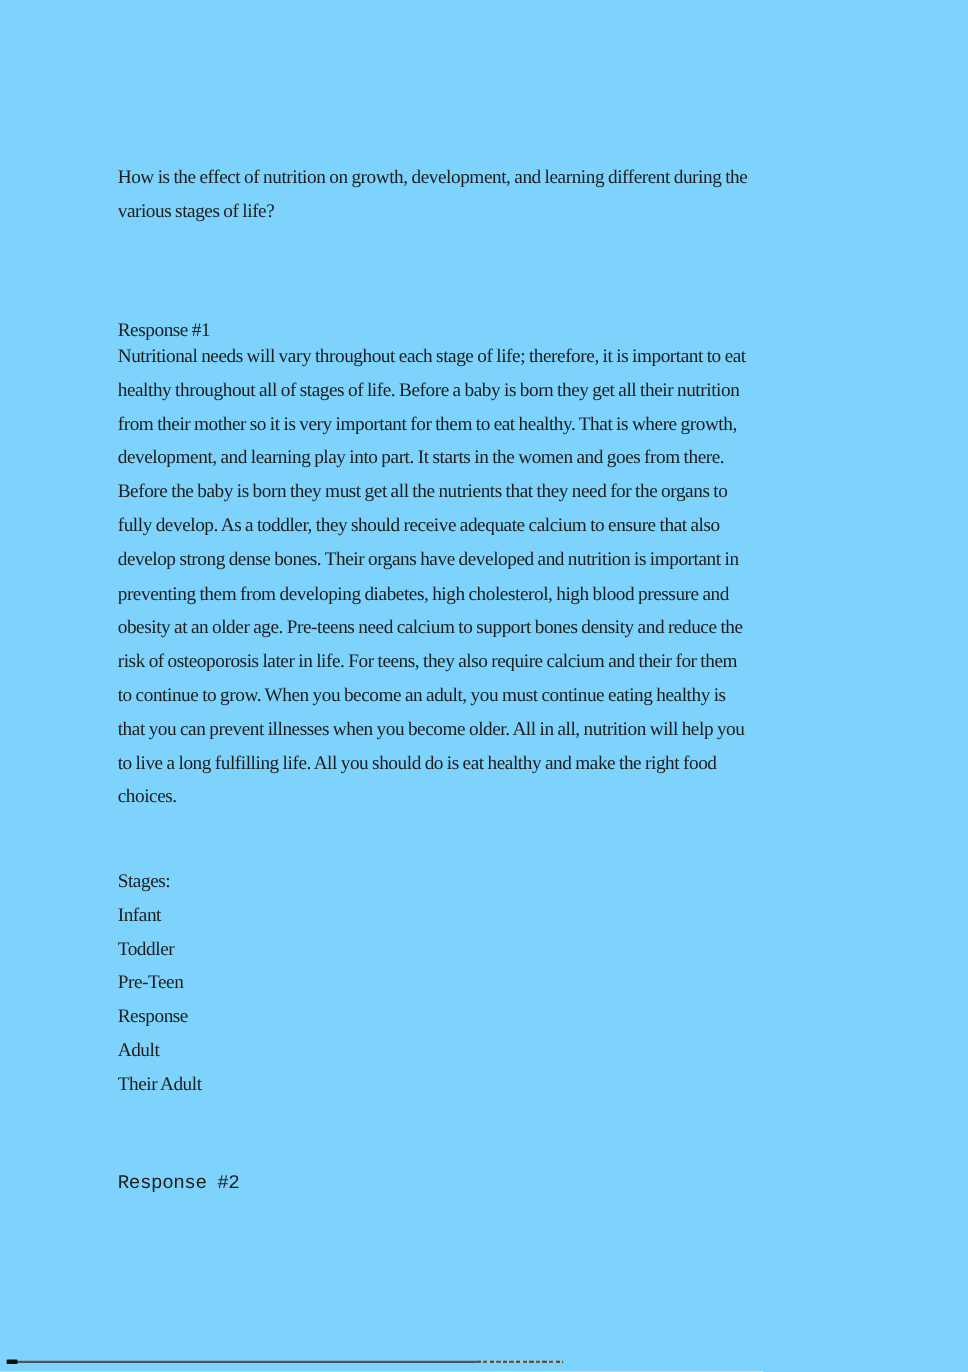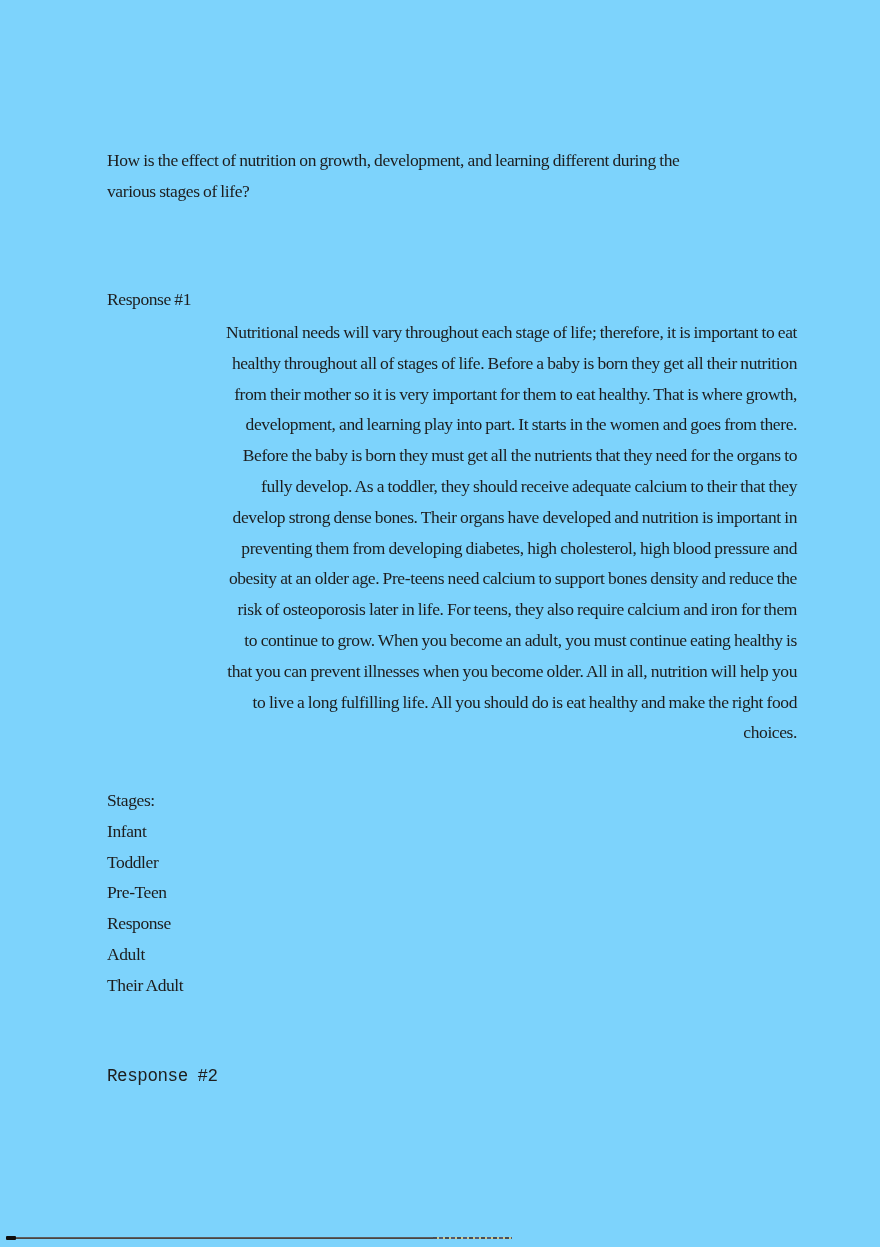--- a/index.html
+++ b/index.html
@@ -19,21 +19,21 @@
     font-size:17.5px;
     line-height:30.8px;
     letter-spacing:-0.4px;
     word-spacing:-0.5px;
     text-align:left;
     white-space:nowrap;
   }
   .textblock div{white-space:nowrap;}
   .q-block{top:145px;}
   .r1-heading{top:284px;}
-  .r1-paragraph{top:317px;text-align:right;}
+  .r1-paragraph{top:308px;}
   .stages-block{top:785px;}
   .r2-heading{top:1061px;font-family:Liberation Mono, monospace;}
   .divider-line{
     position:absolute;
     top:1237px;left:7px;
     width:426px;height:2px;
     background:linear-gradient(180deg,#6a6a6a 0%,#3a3a3a 100%);
   }
   .divider-cap{
     position:absolute;
@@ -64,25 +64,25 @@
     </div>
 
   <div class="textblock r1-heading">Response #1</div>
 
   <div class="textblock r1-paragraph">
       <div>Nutritional needs will vary throughout each stage of life; therefore, it is important to eat</div>
       <div>healthy throughout all of stages of life. Before a baby is born they get all their nutrition</div>
       <div>from their mother so it is very important for them to eat healthy. That is where growth,</div>
       <div>development, and learning play into part. It starts in the women and goes from there.</div>
       <div>Before the baby is born they must get all the nutrients that they need for the organs to</div>
-      <div>fully develop. As a toddler, they should receive adequate calcium to their that they</div>
+      <div>fully develop. As a toddler, they should receive adequate calcium to ensure that also</div>
       <div>develop strong dense bones. Their organs have developed and nutrition is important in</div>
       <div>preventing them from developing diabetes, high cholesterol, high blood pressure and</div>
       <div>obesity at an older age. Pre-teens need calcium to support bones density and reduce the</div>
-      <div>risk of osteoporosis later in life. For teens, they also require calcium and iron for them</div>
+      <div>risk of osteoporosis later in life. For teens, they also require calcium and their for them</div>
       <div>to continue to grow. When you become an adult, you must continue eating healthy is</div>
       <div>that you can prevent illnesses when you become older. All in all, nutrition will help you</div>
       <div>to live a long fulfilling life. All you should do is eat healthy and make the right food</div>
       <div>choices.</div>
     </div>
 
   <div class="textblock stages-block">
     <div>Stages:</div>
     <div>
         <div>Infant</div>

